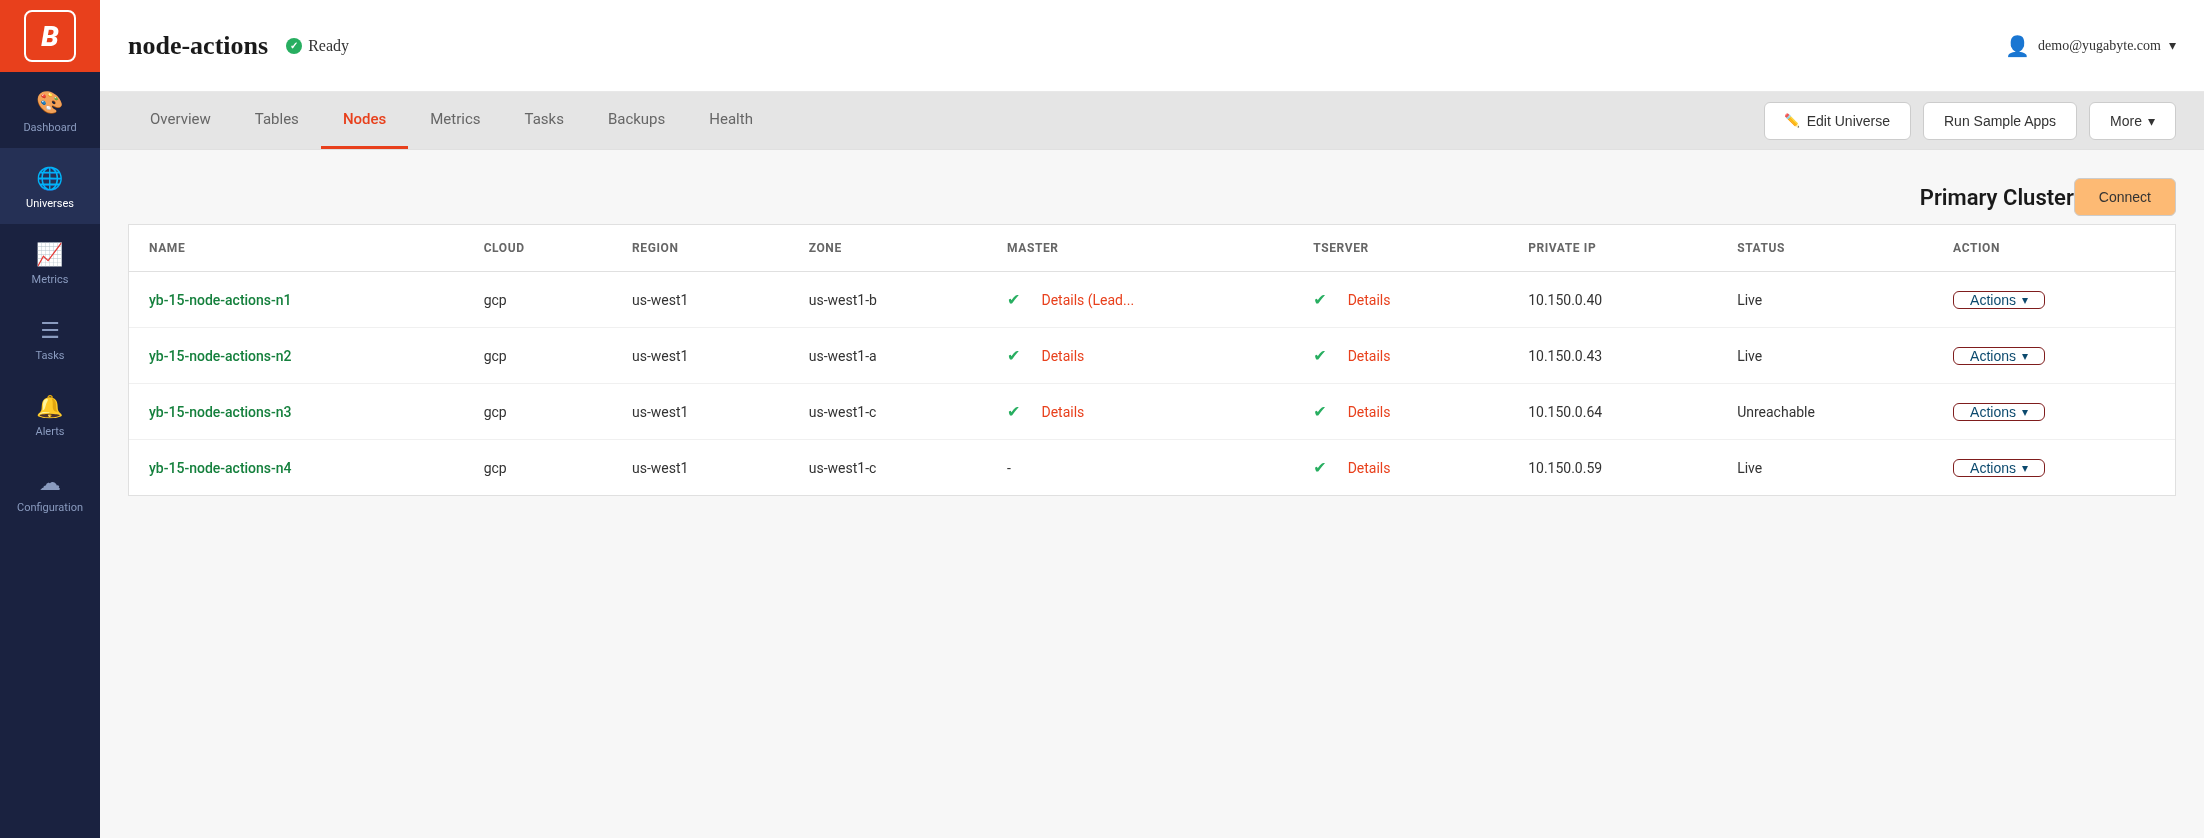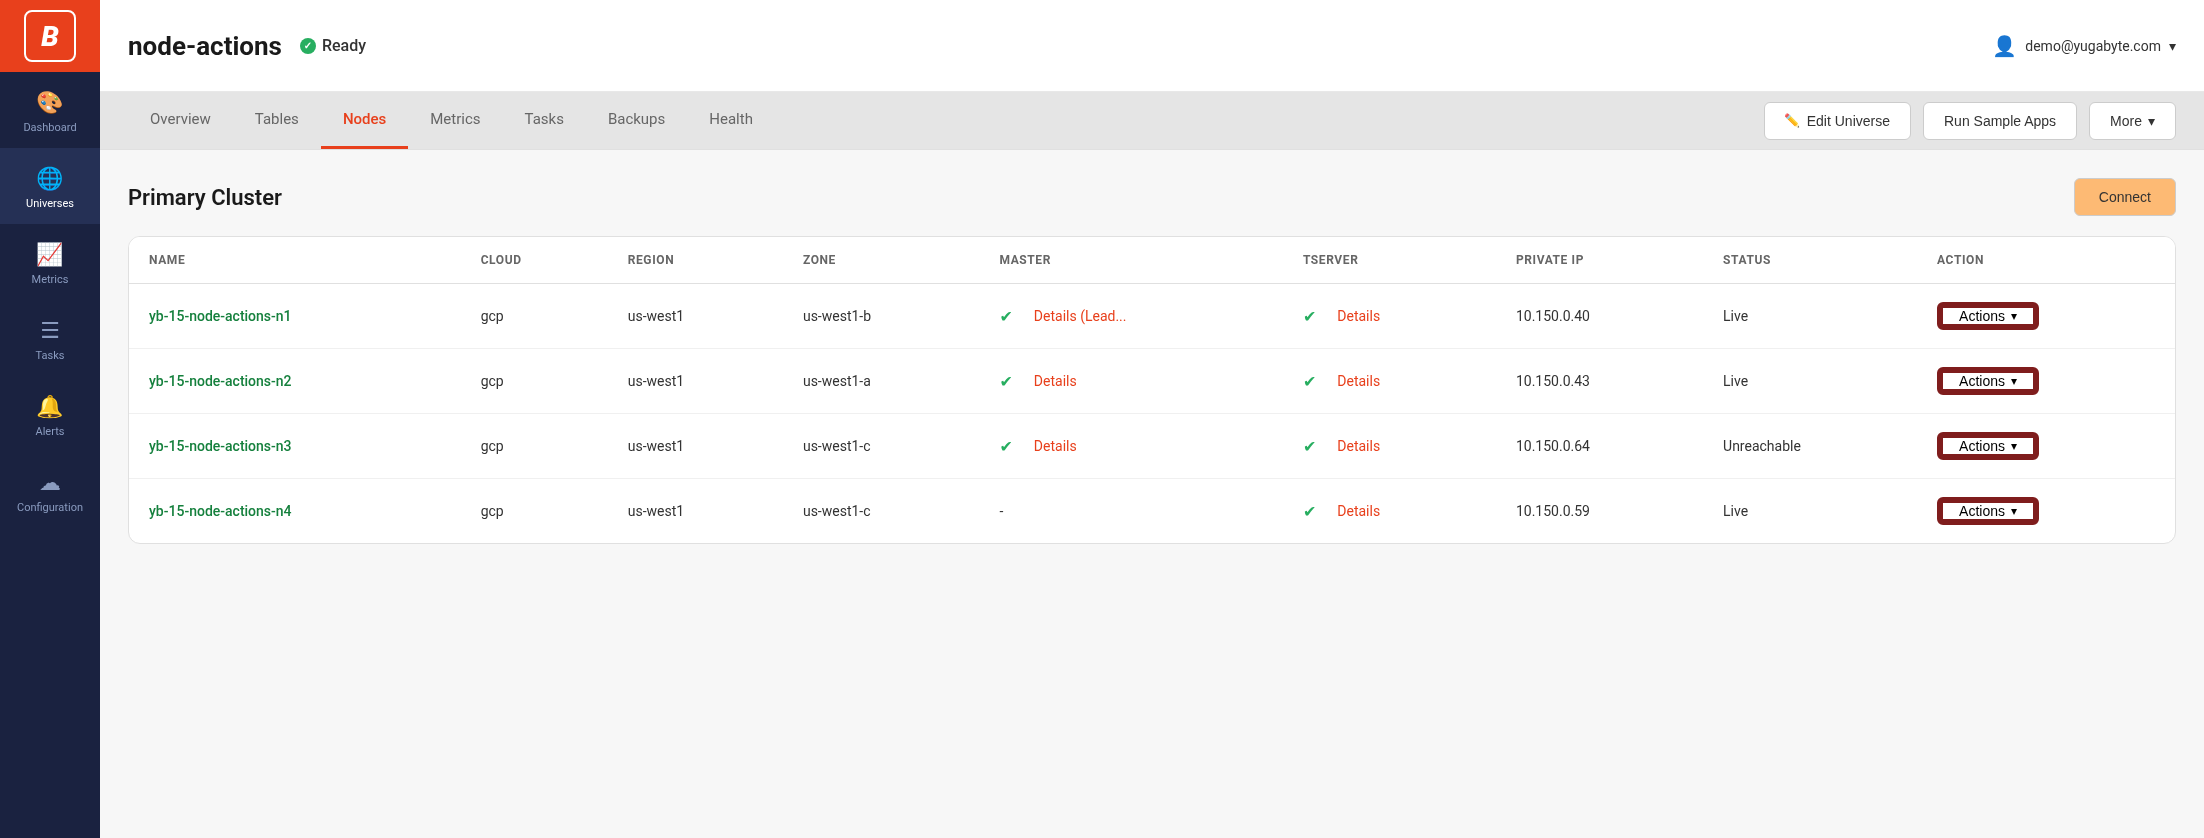--- a/index.html
+++ b/index.html
@@ -64,20 +64,21 @@
 
     
     .header {
       background: #fff;
       padding: 0 28px;
       display: flex;
       align-items: center;
       height: 92px;
       border-bottom: 1px solid #e8e8e8;
       justify-content: space-between;
+      font-family: Liberation Serif, serif;
     }
     .header-left { display: flex; align-items: center; gap: 18px; }
     .universe-name { font-size: 26px; font-weight: 700; color: #1a1a1a; }
     .status-badge { display: flex; align-items: center; gap: 6px; font-size: 16px; font-weight: 500; color: #333; }
     .status-dot { width: 16px; height: 16px; border-radius: 50%; background: #27ae60; display: flex; align-items: center; justify-content: center; }
     .status-dot::after { content: '✓'; color: white; font-size: 10px; font-weight: 700; }
     .header-right { display: flex; align-items: center; gap: 16px; }
     .user-info { display: flex; align-items: center; gap: 8px; color: #333; font-size: 14px; cursor: pointer; }
     .user-icon { font-size: 20px; color: #555; }
 
@@ -122,41 +123,41 @@
     
     .content {
       flex: 1;
       padding: 28px;
       overflow-y: auto;
       background: #f7f7f7;
     }
 
     .section-header {
       display: flex;
-      justify-content: space-between;
-      align-items: center;
-      margin-bottom: 20px;
+      justify-content: flex-end;
+      align-items: center;
+      margin-bottom: 8px;
     }
     .section-title { font-size: 22px; font-weight: 600; color: #1a1a1a; }
 
     .btn-connect {
       background: #fdba74;
       border: 1px solid #ccc;
       border-radius: 6px;
       padding: 10px 24px;
       font-size: 14px;
       cursor: pointer;
       color: #333;
       font-weight: 500;
     }
 
     
     .table-container {
       background: #fff;
-      border-radius: 12px;
+      border-radius: 0;
       border: 1px solid #e0e0e0;
       overflow: hidden;
     }
     table { width: 100%; border-collapse: collapse; }
     thead tr { background: #fff; border-bottom: 1px solid #e0e0e0; }
     th {
       text-align: left;
       padding: 16px 20px;
       font-size: 12px;
       font-weight: 700;
@@ -173,26 +174,26 @@
     }
     tbody tr:last-child td { border-bottom: none; }
 
     .node-link { color: #15803d; text-decoration: none; font-weight: 500; }
 
     .details-link { color: #e8401c; text-decoration: none; display: flex; align-items: center; gap: 4px; margin-left: 17px; }
     .check-green { color: #27ae60; font-size: 16px; }
 
     .btn-actions {
       background: #fff;
-      border: 6px solid #7f1d1d;
+      border: 1px solid #7f1d1d;
       border-radius: 6px;
       padding: 0 16px;
       font-size: 14px;
       cursor: pointer;
-      color: #000000;
+      color: #0c4a6e;
       display: flex;
       align-items: center;
       gap: 6px;
       font-weight: 500;
       white-space: nowrap;
     }
     .dropdown-arrow { font-size: 12px; }
 
     .details-cell { display: flex; align-items: center; gap: 4px; }
   </style>

